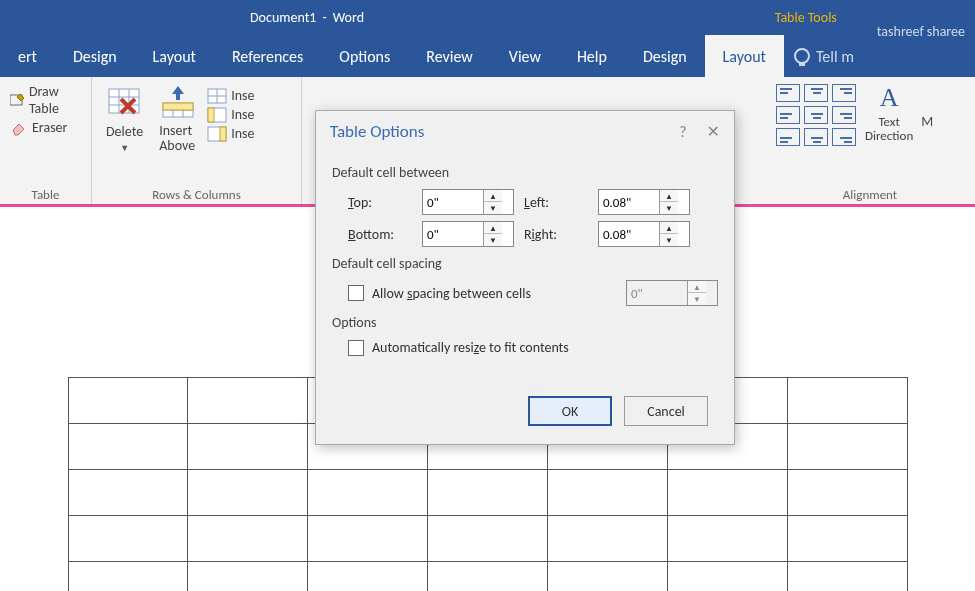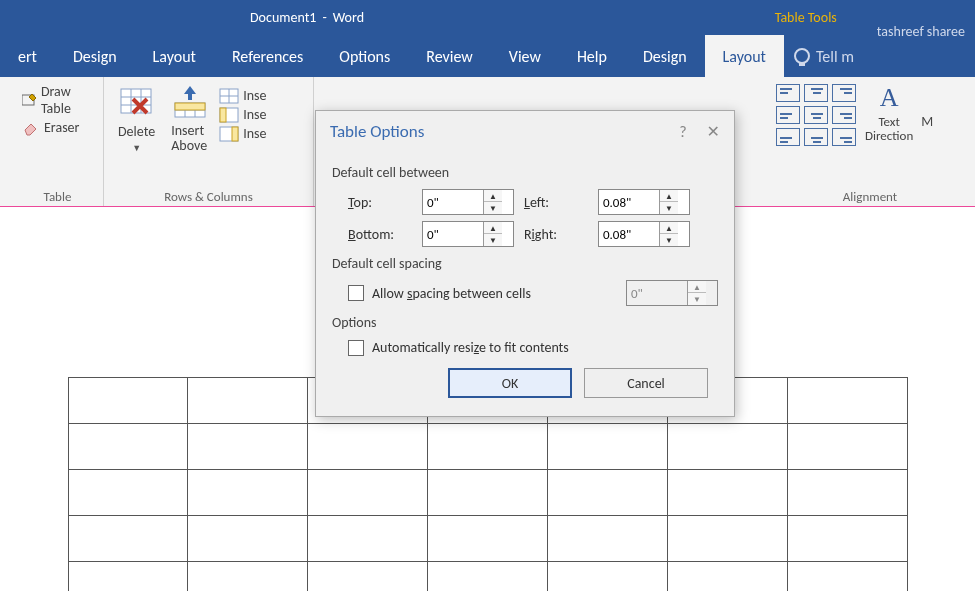--- a/index.html
+++ b/index.html
@@ -11,21 +11,21 @@
 .titlebar .tabletools { padding:0 30px; color:#eab308; font-size:14px; }
 .titlebar .user { padding:0 10px; color:#cfd8eb;margin-top:28px; }
 
 .menubar { height:42px; background:#2b579a; color:#fff; display:flex; align-items:stretch; font-size:16px; }
 .menubar .item { padding:10px 18px; cursor:pointer; display:flex; align-items:center;}
 .menubar .item.active { background:#f3f3f3; color:#2b579a; }
 .menubar .tell { display:flex; align-items:center; gap:6px; padding:0 10px; color:#cfd8eb; }
 .bulb { width:16px; height:16px; border:2px solid #cfd8eb; border-radius:50%; position:relative;}
 .bulb::after{content:'';position:absolute;bottom:-4px;left:3px;width:6px;height:3px;background:#cfd8eb;}
 
-.ribbon { height:130px; background:#f3f3f3; border-bottom:1px solid #ec4899; display:flex; align-items:stretch; font-size:14px; color:#444;padding-left:12px; }
+.ribbon { height:130px; background:#f3f3f3; border-bottom:3px solid #ec4899; display:flex; align-items:stretch; font-size:14px; color:#444; }
 .rgroup { border-right:1px solid #d0d0d0; padding:6px 10px 2px 10px; display:flex; flex-direction:column; }
 .rgroup .tools { flex:1; display:flex; gap:8px; align-items:flex-start;}
 .rgroup .glabel { text-align:center; font-size:13px; color:#666; padding-top:2px;}
 .stack{display:flex;flex-direction:column;gap:2px;}
 .btncol{display:flex;flex-direction:column;align-items:center; gap:2px; padding:2px 4px;}
 .iconbox{width:36px;height:36px;display:flex;align-items:center;justify-content:center;}
 .smallline{display:flex;align-items:center;gap:4px; font-size:14px;}
 .chev{font-size:9px;color:#555;}
 
 svg{display:block;}
@@ -43,21 +43,21 @@
 .fl{ width:64px; text-align:left;}
 .spin { display:flex; align-items:center; border:1px solid #888; background:#fff; height:26px; width:92px; }
 .spin input{ border:none; outline:none; width:60px; padding:0 4px; font-size:13px; background:#fff;}
 .spin.dis, .spin.dis input { background:#f0f0f0; color:#888;}
 .spinbtns{ display:flex; flex-direction:column; border-left:1px solid #999; }
 .spinbtns div{ width:18px; height:12px; display:flex; align-items:center; justify-content:center; font-size:8px; line-height:1; background:#f6f6f6; border-bottom:1px solid #bbb;}
 .spinbtns div:last-child{border-bottom:none;}
 .chkrow{ display:flex; align-items:center; gap:8px; margin:6px 0 6px 16px;}
 .chk{ width:16px; height:16px; border:1px solid #666; background:#fff; }
 .dlgbtns{ display:flex; justify-content:flex-end; gap:12px; padding:6px 10px 4px 0;}
-.dbtn{ width:124px; height:30px; border:1px solid #999; background:#efefef; display:flex; align-items:center; justify-content:center; cursor:pointer;}
+.dbtn{ width:84px; height:30px; border:1px solid #999; background:#efefef; display:flex; align-items:center; justify-content:center; cursor:pointer;margin-top:28px;}
 .dbtn.primary{ border:2px solid #2b579a; background:#e6eefb;}
 
 .aligncell{width:24px;height:18px;border:1px solid #4a6fa5;display:inline-block;position:relative;margin:1px;}
 .aligncell span{position:absolute;background:#4a6fa5;height:2px;}
 .alignwrap{display:grid;grid-template-columns:repeat(3,auto);gap:2px;}
 .textdir{display:flex;flex-direction:column;align-items:center;gap:2px;}
 .textdir .aicon{font-size:26px;color:#375d9b;font-family:Georgia,serif;}
 </style>
 </head>
 <body>

